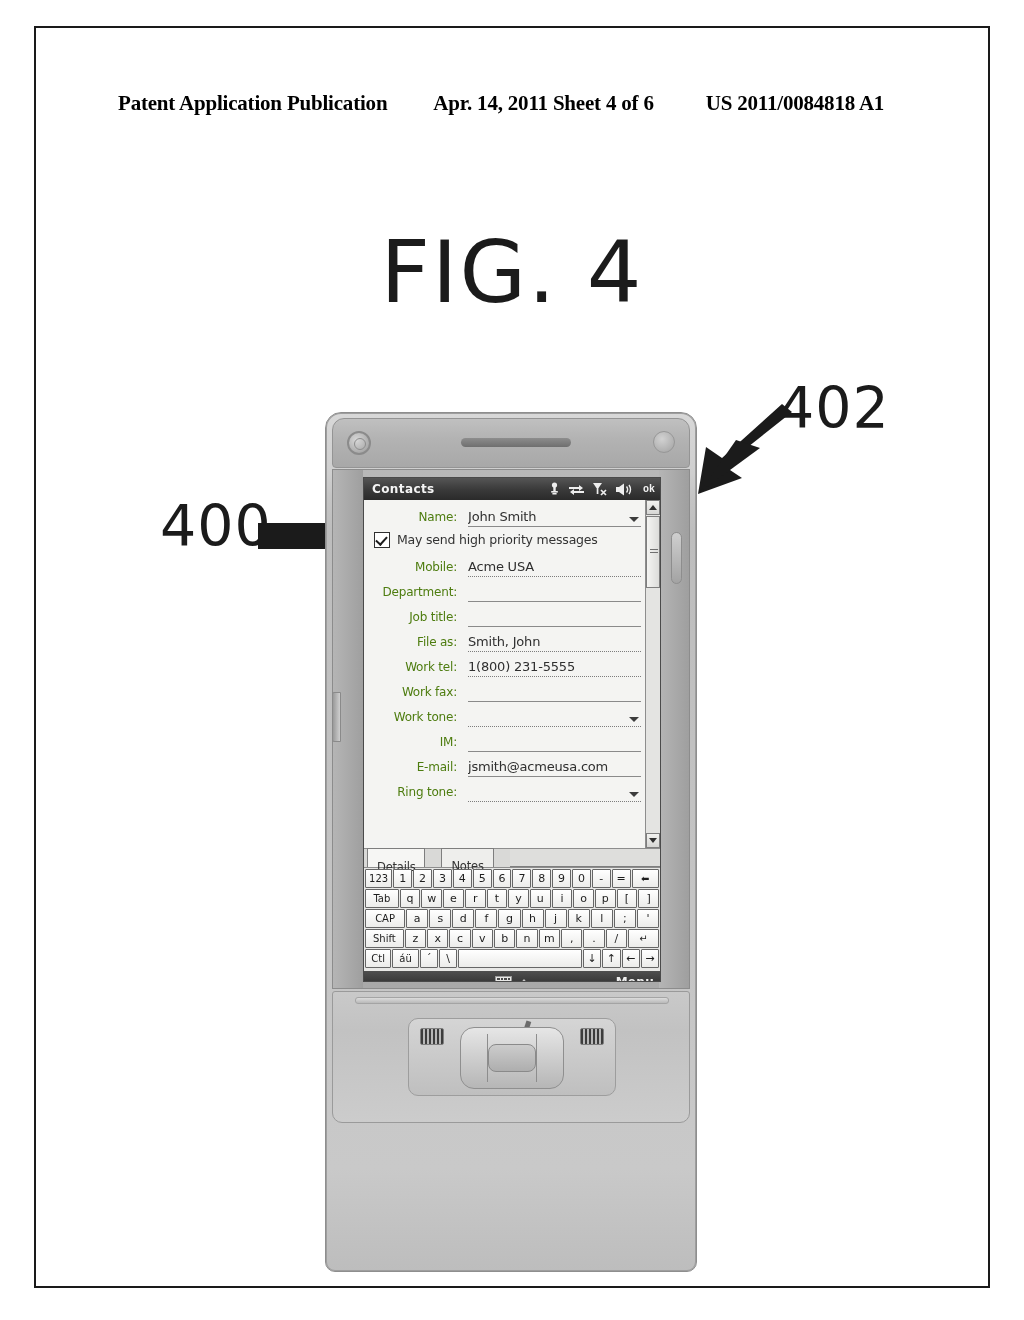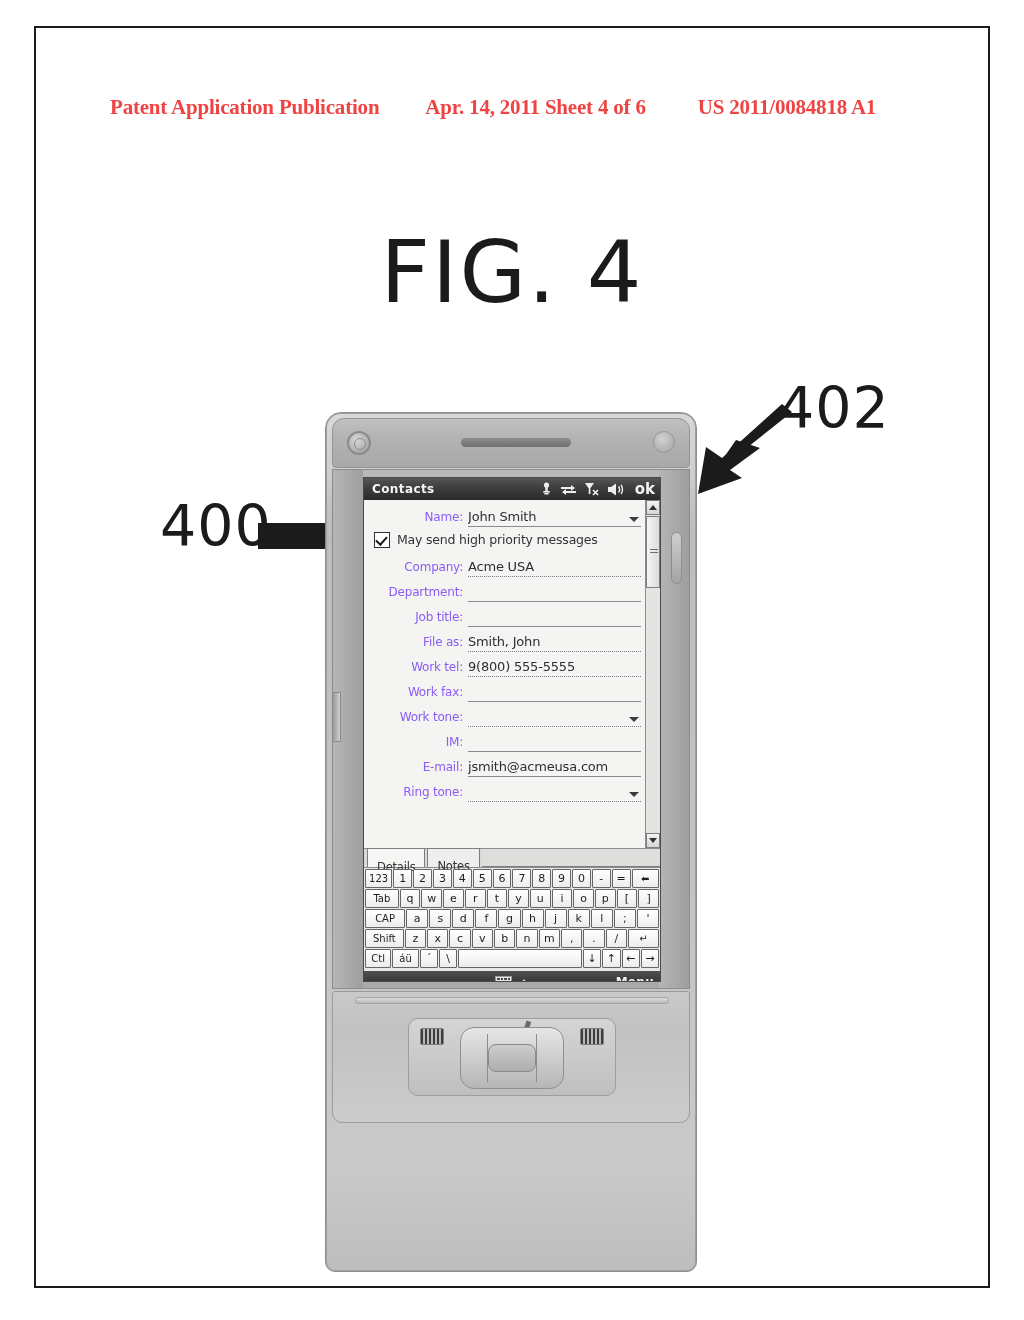--- a/index.html
+++ b/index.html
@@ -22,30 +22,30 @@
     top: 26px;
     width: 956px;
     height: 1262px;
     border: 2px solid #1a1a1a;
     box-sizing: border-box;
   }
 
   
   .pat-header {
     position: absolute;
-    left: 110px;
+    left: 118px;
     top: 86px;
     width: 810px;
     height: 34px;
     display: flex;
-    align-items: flex-end;
+    align-items: center;
     font-family: "Liberation Serif", serif;
     font-weight: bold;
     font-size: 21px;
-    color: #ef4444;
+    color: #000000;
     letter-spacing: -0.2px;
   }
   .pat-header .h-pub { white-space: nowrap; }
   .pat-header .h-date {
     margin-left: 46px;
     white-space: nowrap;
   }
   .pat-header .h-num {
     margin-left: 52px;
     white-space: nowrap;
@@ -213,23 +213,24 @@
   }
   .tb-icons {
     margin-left: auto;
     display: flex;
     align-items: center;
     gap: 9px;
   }
   .tb-icons svg { display: block; }
   .tb-ok {
     color: #f2f2f2;
-    font-size: 15px;
+    font-size: 10px;
     font-weight: bold;
     padding-left: 2px;
+    font-family: Liberation Mono, monospace;
   }
 
   
   .form-area {
     position: relative;
     height: 348px;
     background: #f4f4f2;
     padding: 3px 0 0 0;
     box-sizing: border-box;
   }
@@ -247,22 +248,22 @@
     align-items: flex-end;
     height: 25px;
     padding-right: 4px;
     box-sizing: border-box;
   }
   .flabel {
     width: 104px;
     flex: 0 0 104px;
     text-align: right;
     font-size: 12px;
-    color: #8b5cf6;
-    padding-right: 5px;
+    color: #4d7c0f;
+    padding-right: 11px;
     padding-bottom: 3px;
     box-sizing: border-box;
     white-space: nowrap;
     letter-spacing: -0.2px;
   }
   .fvalue {
     flex: 1 1 auto;
     font-size: 13px;
     color: #2f2f2f;
     padding-bottom: 2px;
@@ -379,21 +380,21 @@
   }
   .tab {
     height: 17px;
     line-height: 17px;
     padding: 9px 9px;
     font-size: 11.5px;
     color: #333;
     background: #eeeeec;
     border: 1px solid #7e7e7e;
     border-bottom: none;
-    margin-right: 2px;
+    margin-right: 16px;
     box-sizing: border-box;
     letter-spacing: -0.2px;
   }
   .tab.active {
     background: #f6f6f4;
     height: 18px;
     line-height: 18px;
   }
   .tab-fill {
     flex: 1 1 auto;
@@ -650,42 +651,42 @@
             <span class="flabel">Name:</span>
             <span class="fvalue solid">John Smith<i class="caret-down"></i></span>
           </div>
 
           <div class="cbrow">
             <span class="cbox"></span>
             <span class="cbtext">May send high priority messages</span>
           </div>
 
           <div class="frow">
-            <span class="flabel">Company:</span>
+            <span class="flabel">Mobile:</span>
             <span class="fvalue">Acme USA</span>
           </div>
 
           <div class="frow">
             <span class="flabel">Department:</span>
             <span class="fvalue solid"></span>
           </div>
 
           <div class="frow">
             <span class="flabel">Job title:</span>
             <span class="fvalue solid"></span>
           </div>
 
           <div class="frow">
             <span class="flabel">File as:</span>
             <span class="fvalue">Smith, John</span>
           </div>
 
           <div class="frow">
             <span class="flabel">Work tel:</span>
-            <span class="fvalue">9(800) 555-5555</span>
+            <span class="fvalue">1(800) 231-5555</span>
           </div>
 
           <div class="frow">
             <span class="flabel">Work fax:</span>
             <span class="fvalue solid"></span>
           </div>
 
           <div class="frow">
             <span class="flabel">Work tone:</span>
             <span class="fvalue">

